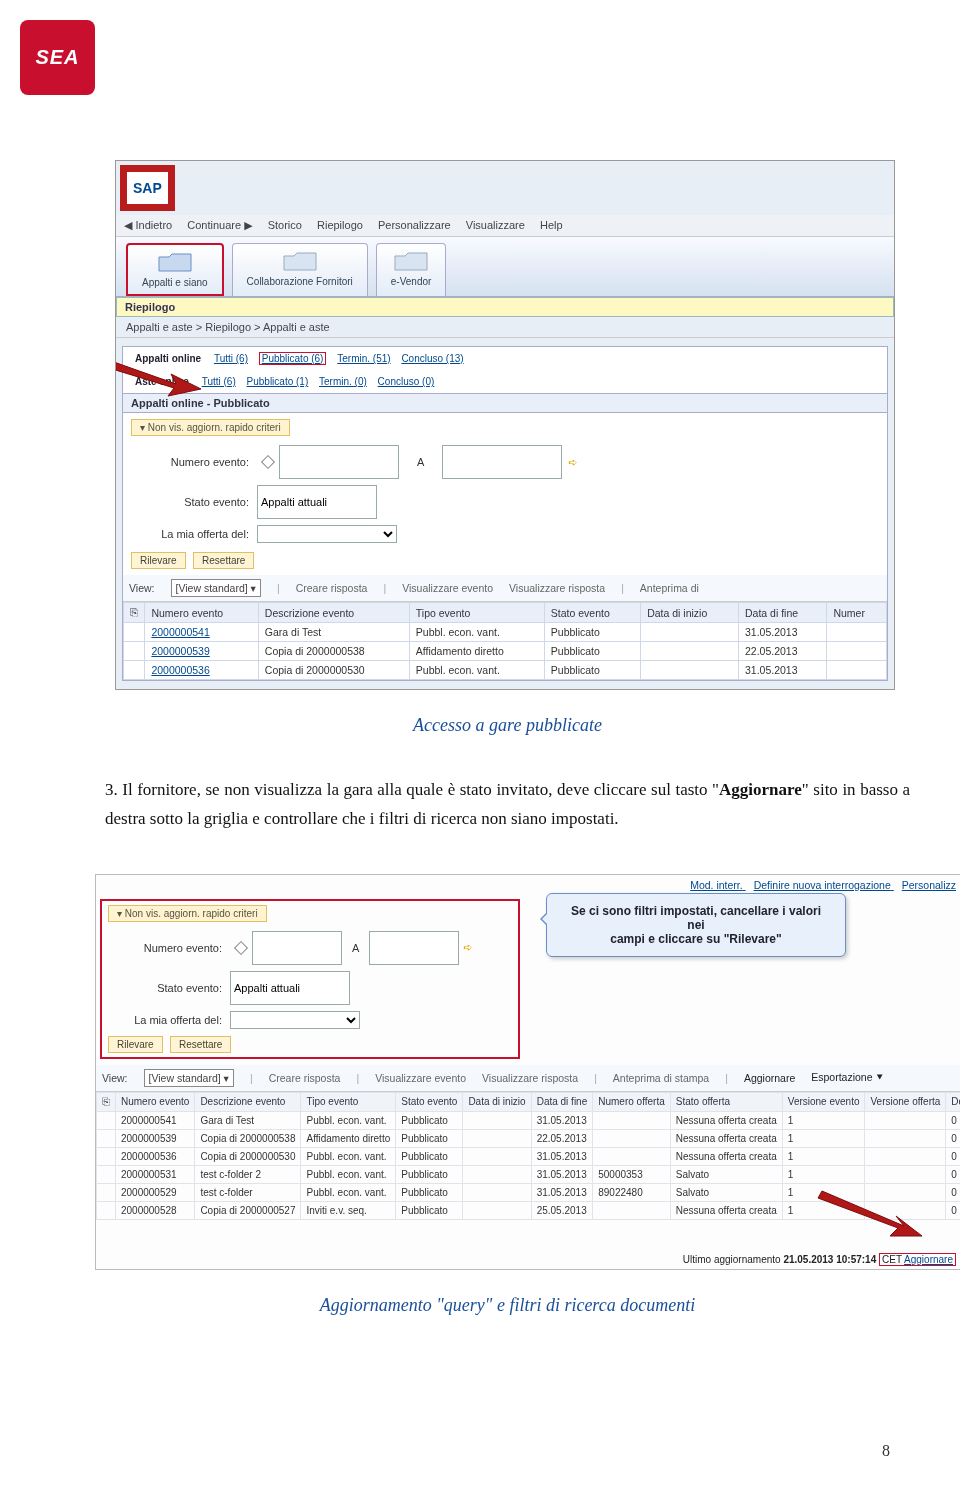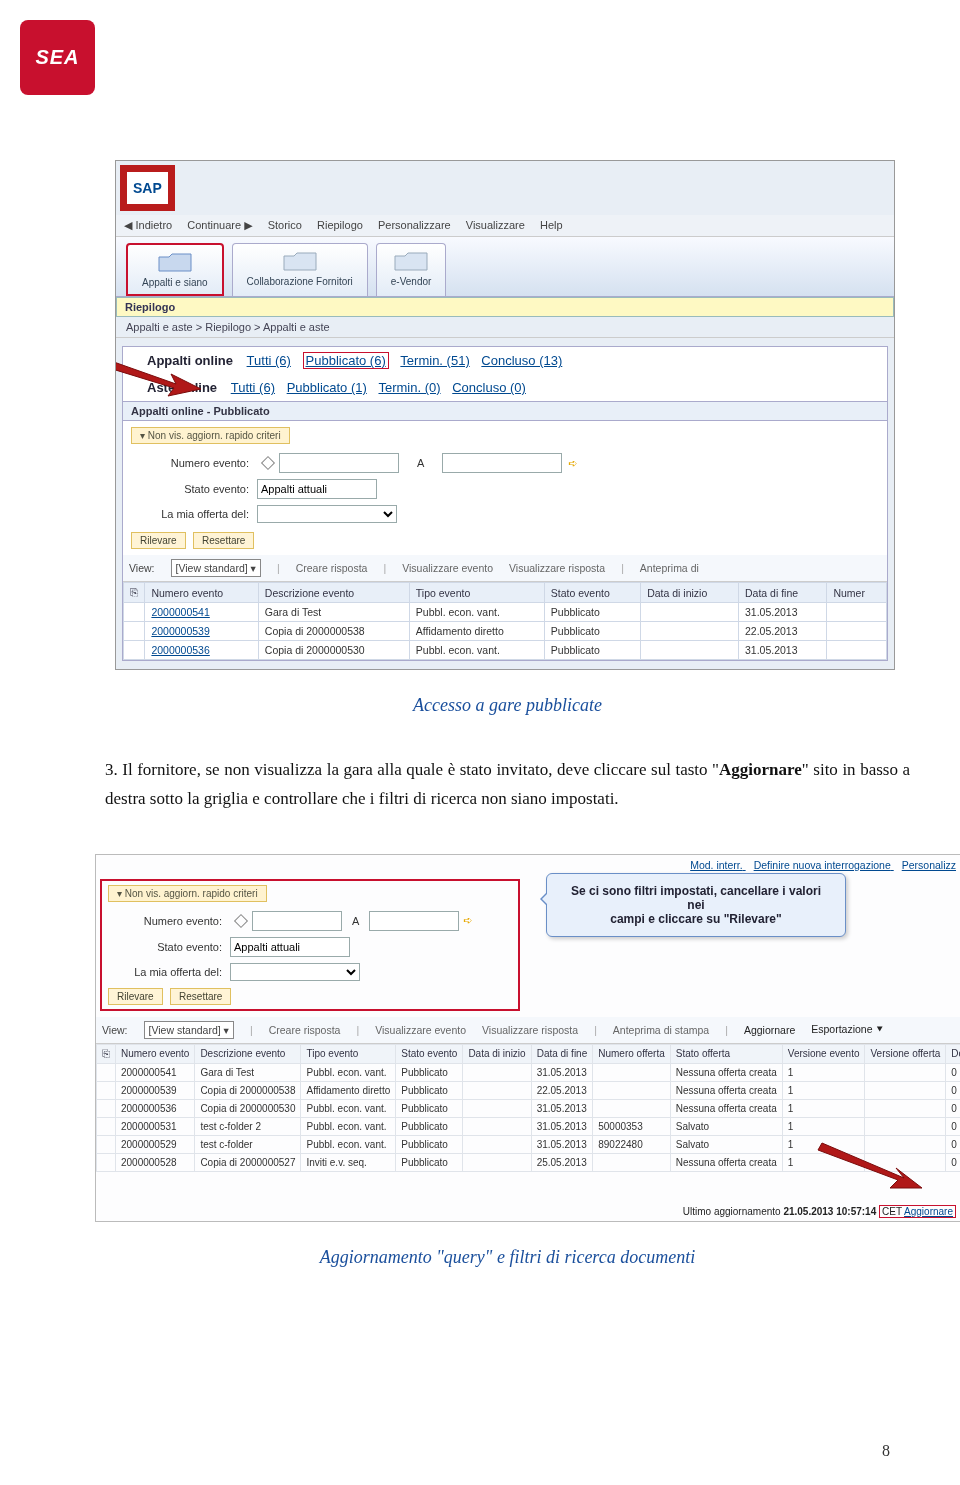--- a/index.html
+++ b/index.html
@@ -13,29 +13,29 @@
   .menubar { padding: 4px 8px; font-size: 11px; color: #444; border-bottom: 1px solid #ccc; background: #eef2f7; }
   .menubar span { margin-right: 12px; }
   .tabrow { display: flex; background: linear-gradient(#f8faff,#d5e1f0); border-bottom: 1px solid #aac; padding: 6px 10px 0; }
   .tab { display: flex; flex-direction: column; align-items: center; padding: 4px 14px 6px; margin-right: 8px; border: 1px solid #aac; border-bottom: none; border-radius: 4px 4px 0 0; background: linear-gradient(#fff,#e3ecf7); font-size: 10px; color: #345; }
   .tab.sel { border: 2px solid #c8102e; }
   .tab-icon { width: 40px; height: 26px; margin-bottom: 2px; }
   .riepilogo { background: #fef9c3; border: 1px solid #9bb; padding: 3px 8px; font-size: 11px; font-weight: bold; color: #335; }
   .breadcrumb { padding: 4px 10px; font-size: 11px; color: #445; border-bottom: 1px solid #ccc; }
   .section-white { background: #fff; margin: 8px 6px; border: 1px solid #aac; }
   .sect-head { background: linear-gradient(#f2f6fc,#dbe7f5); padding: 3px 8px; font-size: 11px; font-weight: bold; color: #334; border-bottom: 1px solid #aac; }
-  .filter-links { padding: 6px 24px; font-size: 13px; }
+  .filter-links { padding: 6px 12px; font-size: 10px; }
   .filter-links .lbl { font-weight: bold; color: #223; margin-right: 6px; }
   .filter-links a { color: #004990; text-decoration: underline; margin: 0 4px; }
   .filter-links .box { border: 1px solid #c8102e; padding: 0 2px; }
   .subhead { background: #e8eff8; padding: 3px 8px; font-size: 11px; font-weight: bold; color: #334; border-top: 1px solid #aac; border-bottom: 1px solid #aac; }
   .criteria-bar { background: #fff3d0; border: 1px solid #e0c060; display: inline-block; padding: 2px 8px; margin: 6px 8px; font-size: 10px; color: #554; }
   .form-row { padding: 3px 16px; display: flex; align-items: center; font-size: 11px; }
   .form-row .flabel { width: 110px; text-align: right; margin-right: 8px; color: #333; }
-  .form-row input[type=text] { border: 1px solid #9aa; height: 20px; width: 120px; font-size: 11px; padding: 0 3px; }
+  .form-row input[type=text] { border: 1px solid #9aa; height: 34px; width: 120px; font-size: 11px; padding: 0 3px; }
   .form-row select { border: 1px solid #9aa; height: 18px; width: 140px; font-size: 11px; background: #fff; }
   .dia { display: inline-block; width: 10px; height: 10px; border: 1px solid #888; transform: rotate(45deg); margin: 0 6px; }
   .btnrow { padding: 6px 8px; }
   .btn { display: inline-block; border: 1px solid #e0c060; background: #fff4d6; padding: 2px 8px; font-size: 10px; color: #443; margin-right: 4px; }
   .view-sel { border: 1px solid #888; background: #fff; padding: 0 4px; font-size: 10.5px; display: inline-flex; align-items: center; height: 18px; }
   .table { width: 100%; border-collapse: collapse; }
   .table th, .table td { border: 1px solid #cfd8e6; padding: 3px 6px; font-size: 10.5px; text-align: left; white-space: nowrap; }
   .table th { background: #e8eff8; font-weight: normal; color: #334; }
   .table a { color: #004990; text-decoration: underline; }
   .caption { font-family: 'Times New Roman', serif; font-style: italic; color: #1a4f9c; font-size: 18px; text-align: center; margin: 25px 0 40px; }

